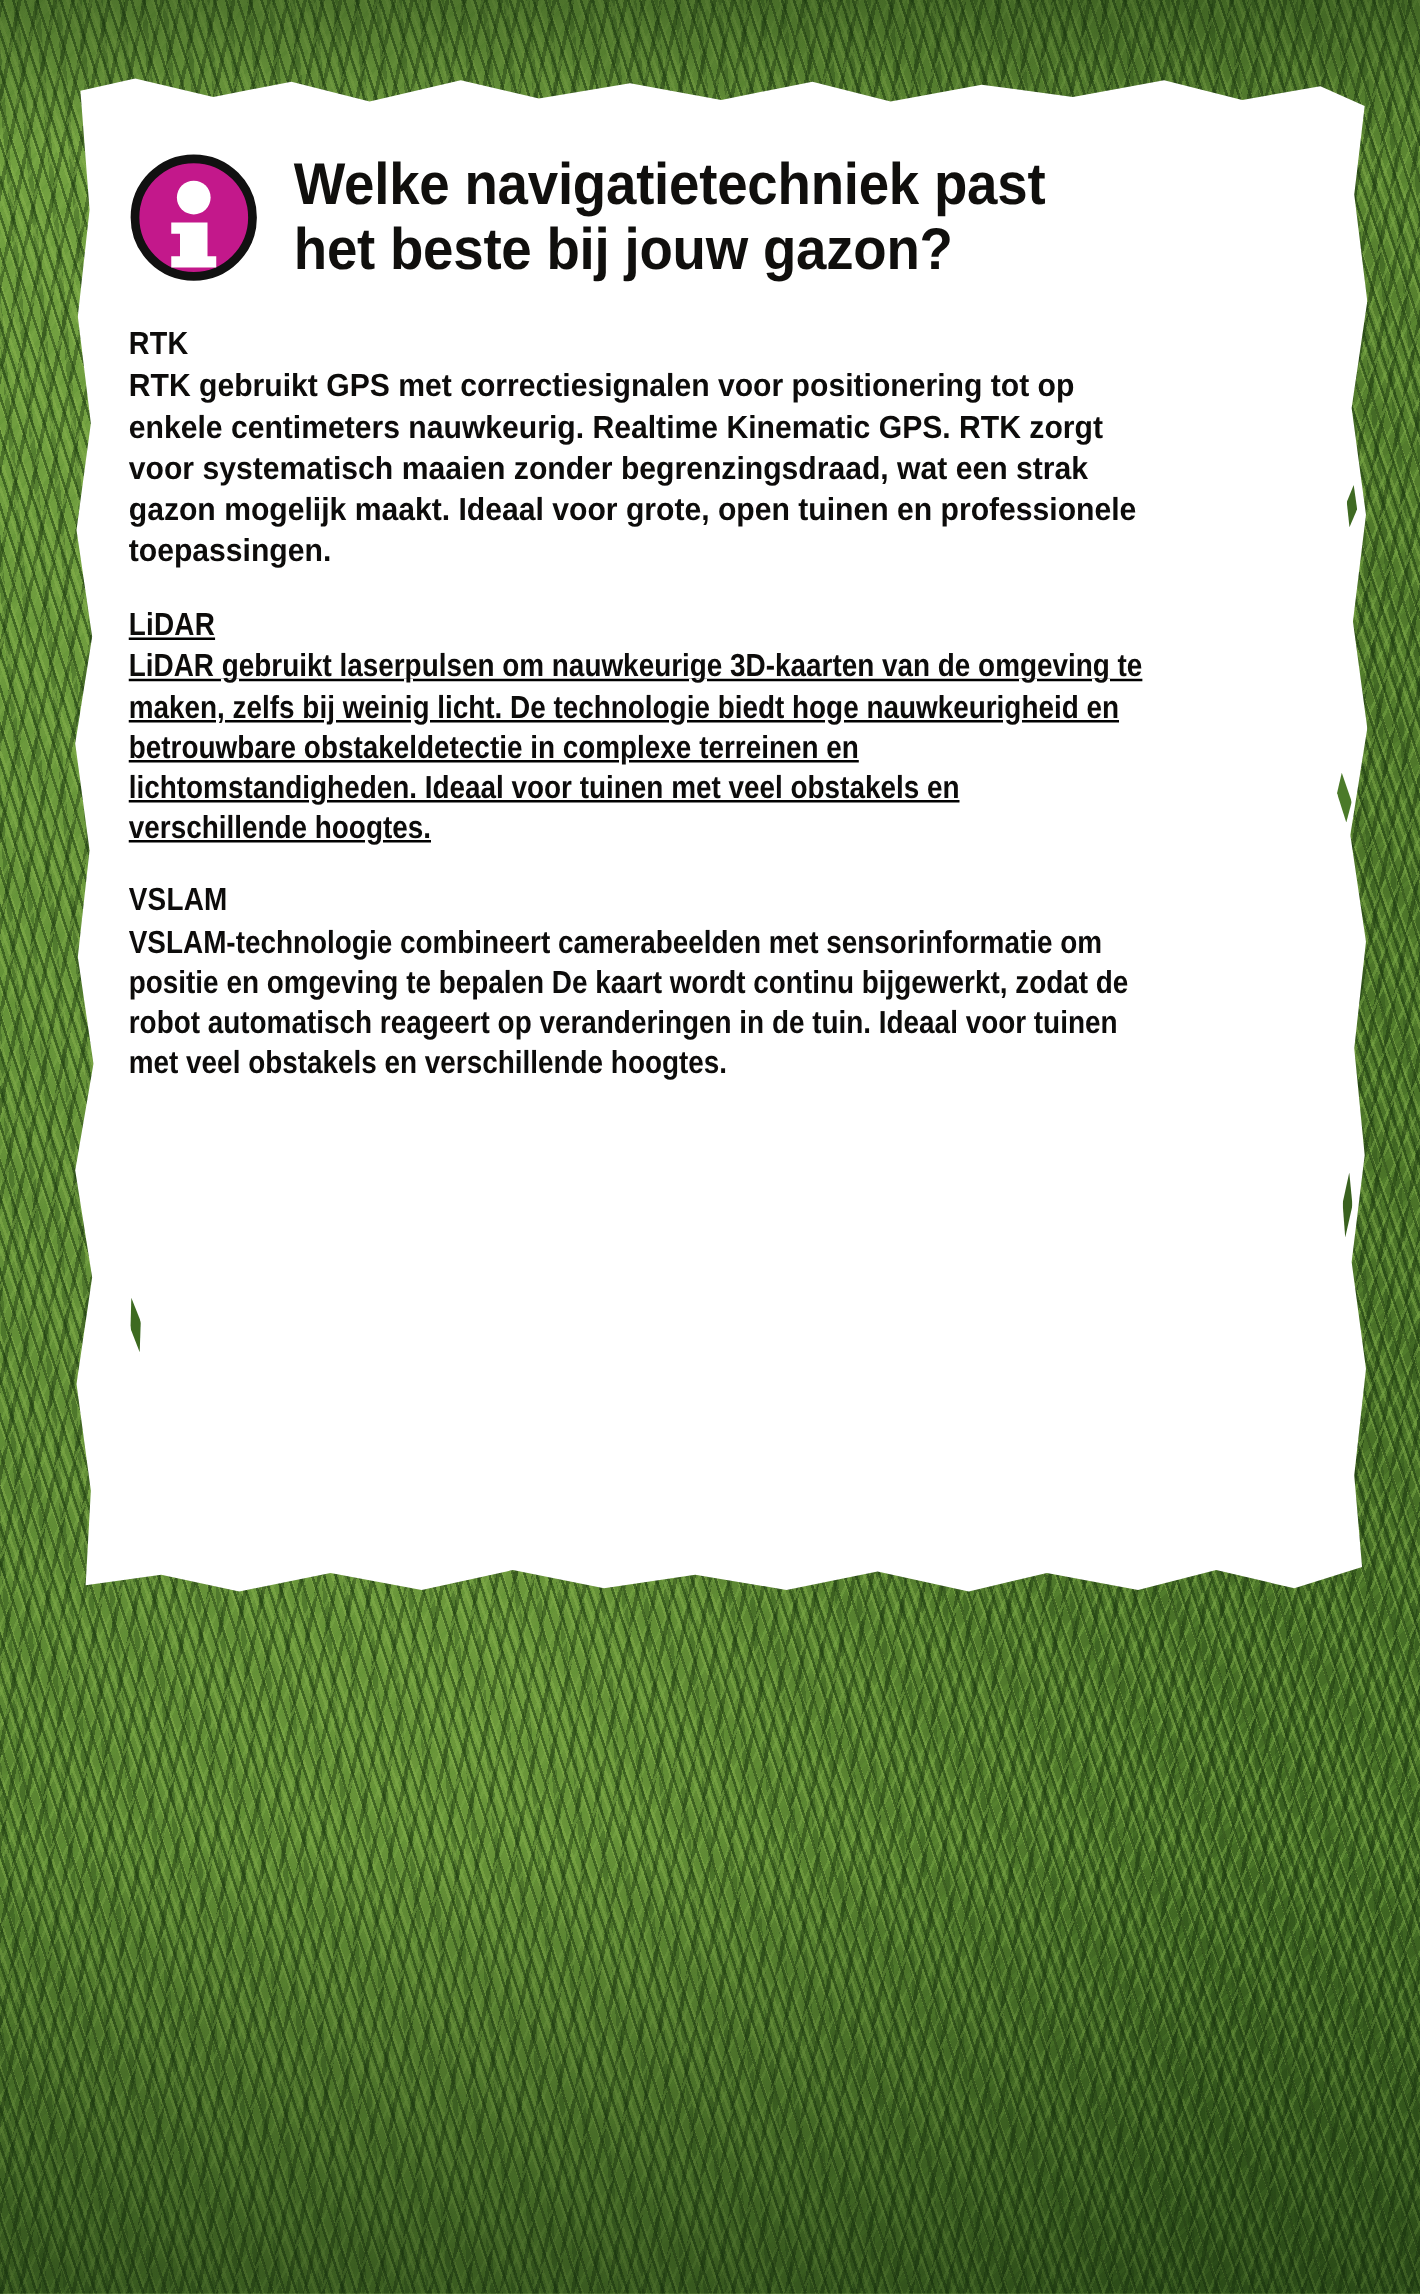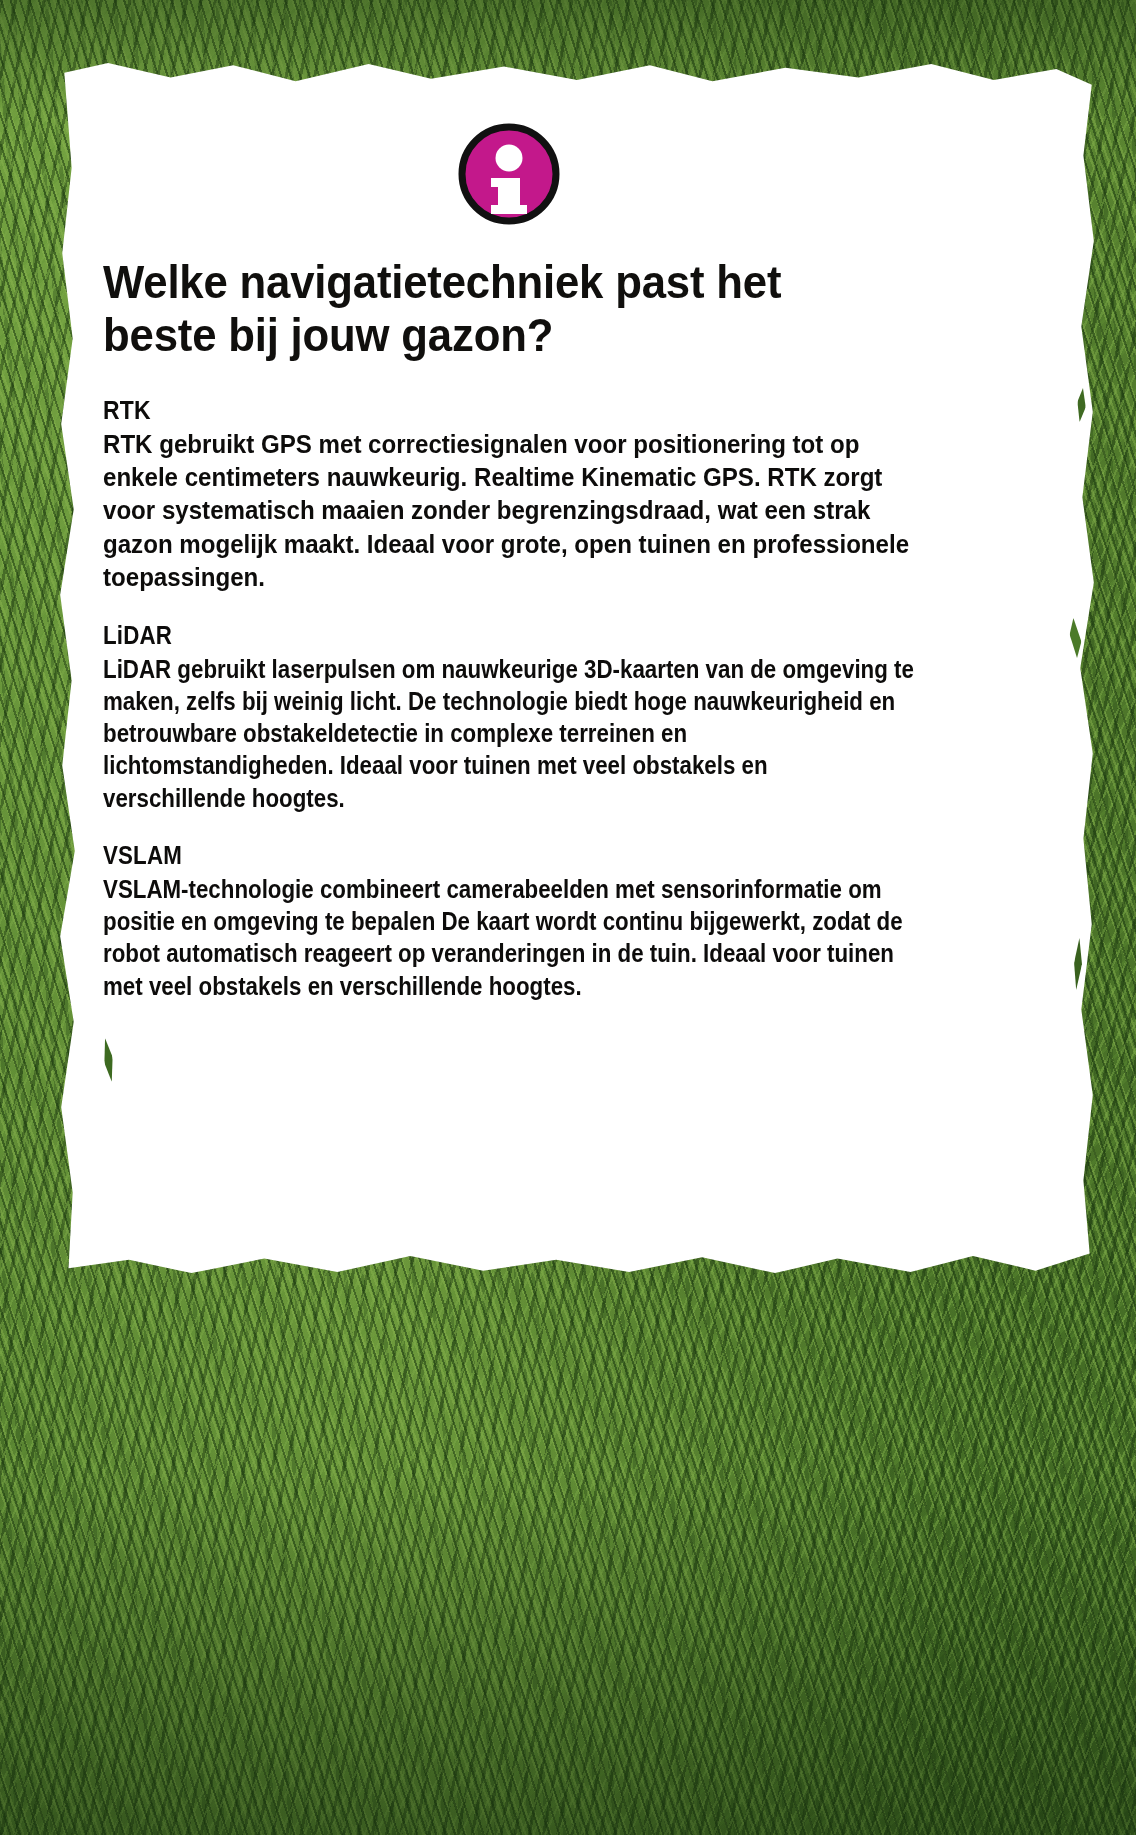--- a/index.html
+++ b/index.html
@@ -113,24 +113,23 @@
   .content {
     position: absolute;
     left: 47px;
     top: 58px;
     width: 812px;
   }
 
   
   .header {
     display: flex;
-    align-items: center;
+    align-items: flex-end;
     gap: 28px;
     margin-bottom: 34px;
-    flex-direction: column;
   }
   .info-icon {
     flex: 0 0 auto;
     width: 104px;
     height: 104px;
     margin-top: 6px;
     position: relative;
   }
   .info-icon svg { display: block; width: 104px; height: 104px; }
 
@@ -181,21 +180,21 @@
     width: 105.8%;
     font-weight: 700;
     line-height: 1.30;
     font-size: 25.5px;
   }
   .sec-head.wide { transform: scaleX(0.90); }
 
   
   #section-ai   { margin-bottom: 22px; }
   #section-rtk  { }
-  #section-lidar{ margin-bottom: 26px; }
+  #section-lidar{ margin-bottom: 26px; text-decoration: underline; }
 </style>
 </head>
 <body>
 
 <div class="stage">
 
   <div class="grass"></div>
   <div class="grass-dark-top"></div>
   <div class="grass-dark-bottom"></div>
 

